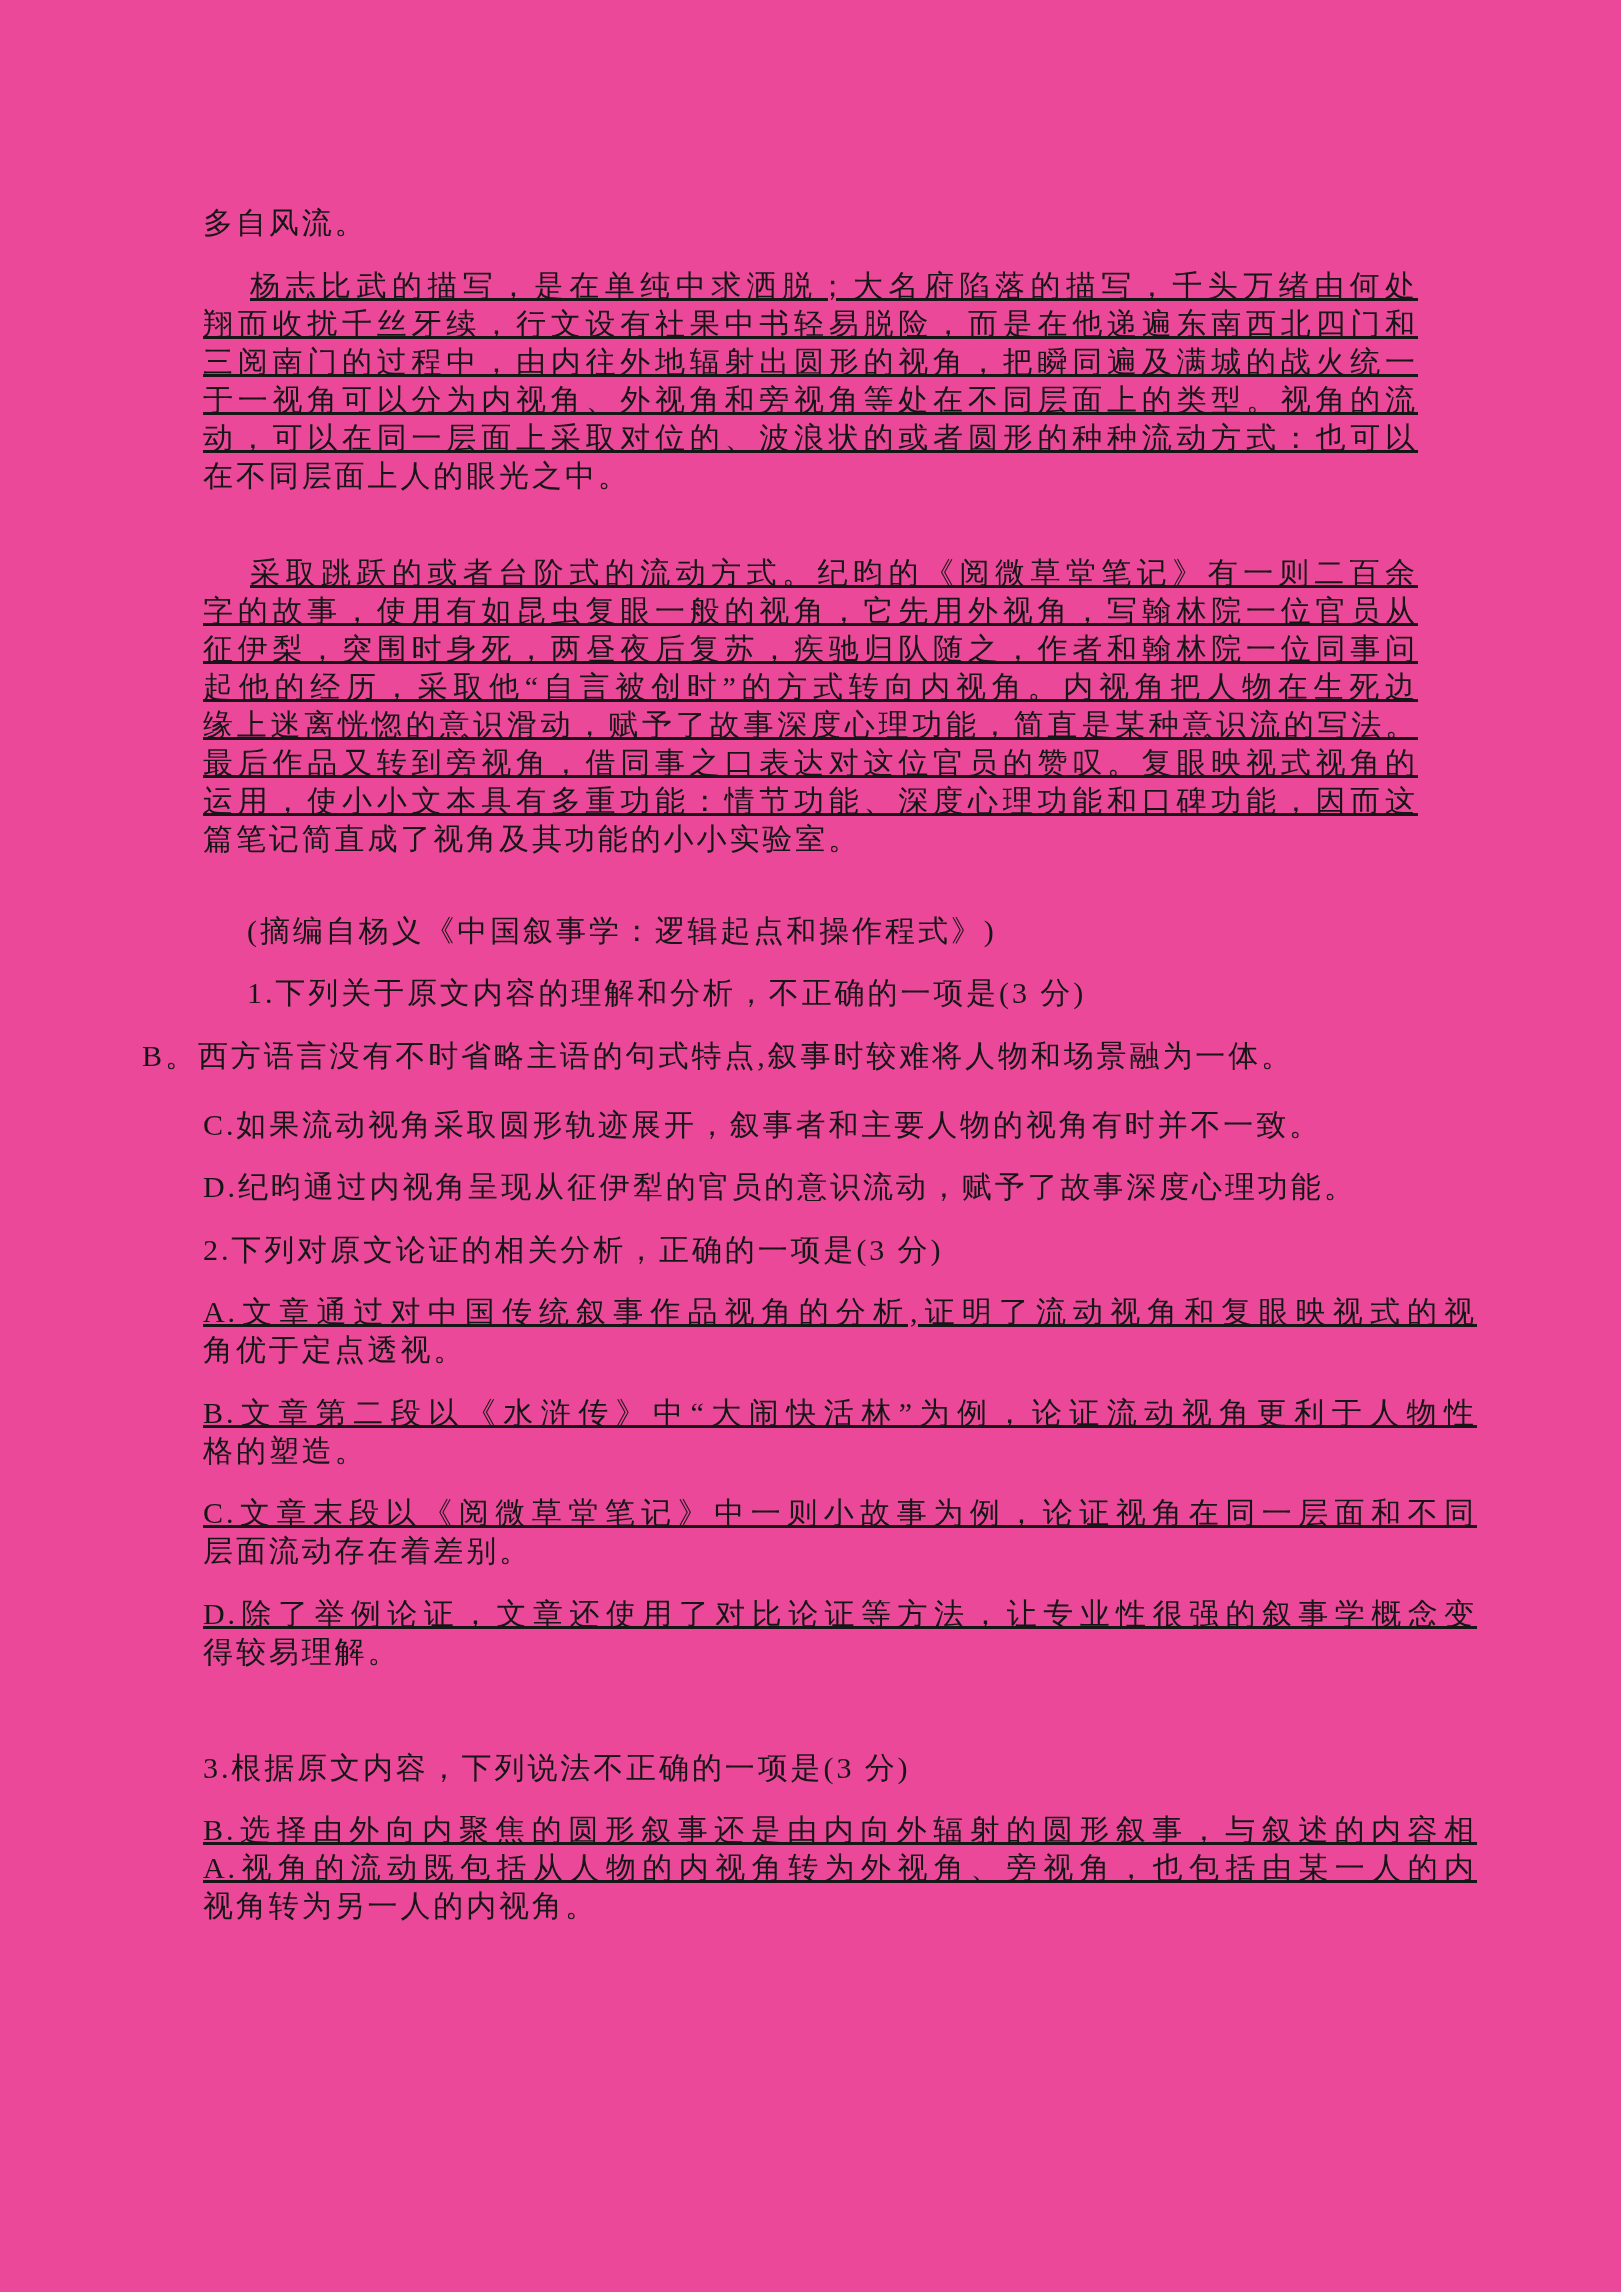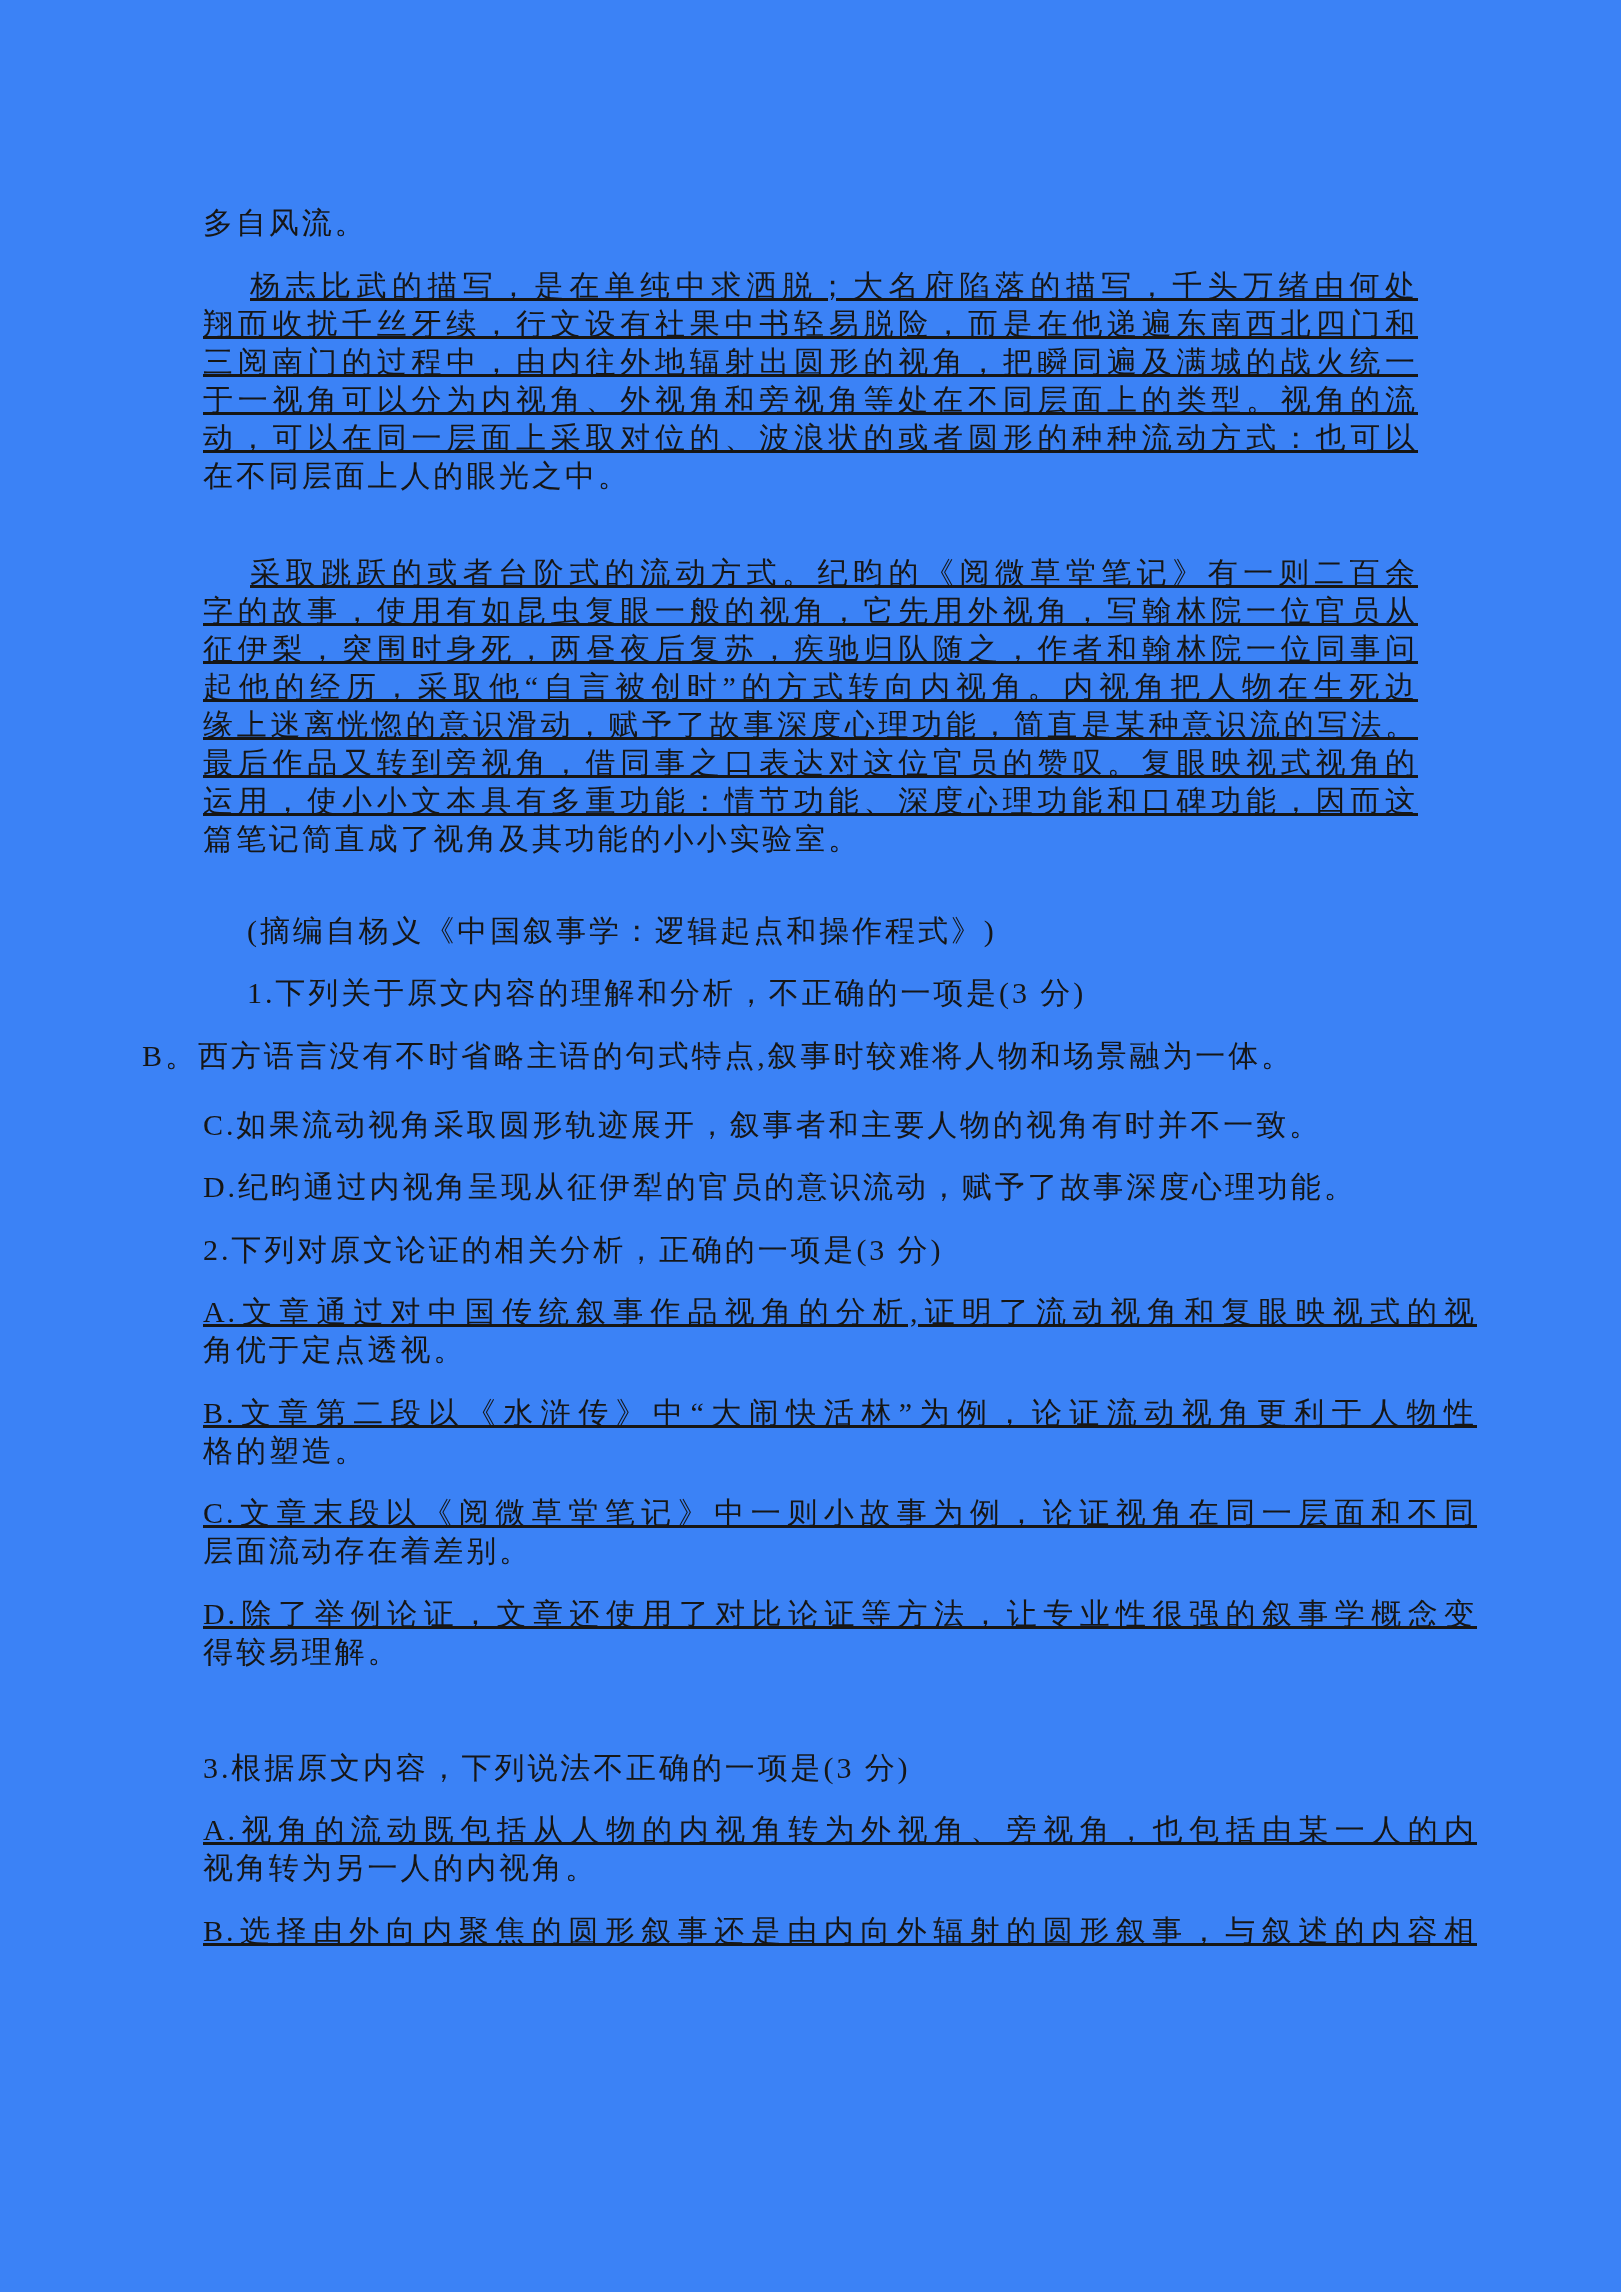--- a/index.html
+++ b/index.html
@@ -11,21 +11,21 @@
   }
   .page {
     box-sizing: border-box;
     width: 1621px;
     height: 2293px;
     padding: 204px 0 0 147px;
     font-family: "Liberation Serif", "DejaVu Serif", serif;
     color: #161616;
     font-size: 30px;
     letter-spacing: 2.9px;
-    background: #3b82f6;
+    background: #ec4899;
   }
   .tline { line-height: 38px; white-space: normal; }
   
   .j { text-align: justify; text-align-last: justify; text-decoration: underline; }
   .ind-p { text-indent: 47px; }
   .ind-q { text-indent: 44px; }
   .w-para { width: 1215px; margin-left: 56px; }
   .w-opt  { width: 1274px; margin-left: 56px; }
   .w-b1   { width: 1284px; margin-left: -4.9px; }
   .m25 { margin-bottom: 24.5px; }
@@ -105,23 +105,23 @@
 
   <div class="w-opt m80">
     <div class="tline j">D.除了举例论证，文章还使用了对比论证等方法，让专业性很强的叙事学概念变</div>
     <div class="tline">得较易理解。</div>
   </div>
 
   <div class="w-opt m25">
     <div class="tline">3.根据原文内容，下列说法不正确的一项是(3 分)</div>
   </div>
 
+  <div class="w-opt">
+    <div class="tline j">B.选择由外向内聚焦的圆形叙事还是由内向外辐射的圆形叙事，与叙述的内容相</div>
+  </div>
+
   <div class="w-opt m25">
     <div class="tline j">A.视角的流动既包括从人物的内视角转为外视角、旁视角，也包括由某一人的内</div>
     <div class="tline">视角转为另一人的内视角。</div>
-  </div>
-
-  <div class="w-opt">
-    <div class="tline j">B.选择由外向内聚焦的圆形叙事还是由内向外辐射的圆形叙事，与叙述的内容相</div>
   </div>
 
 </div>
 
 
 </body></html>

